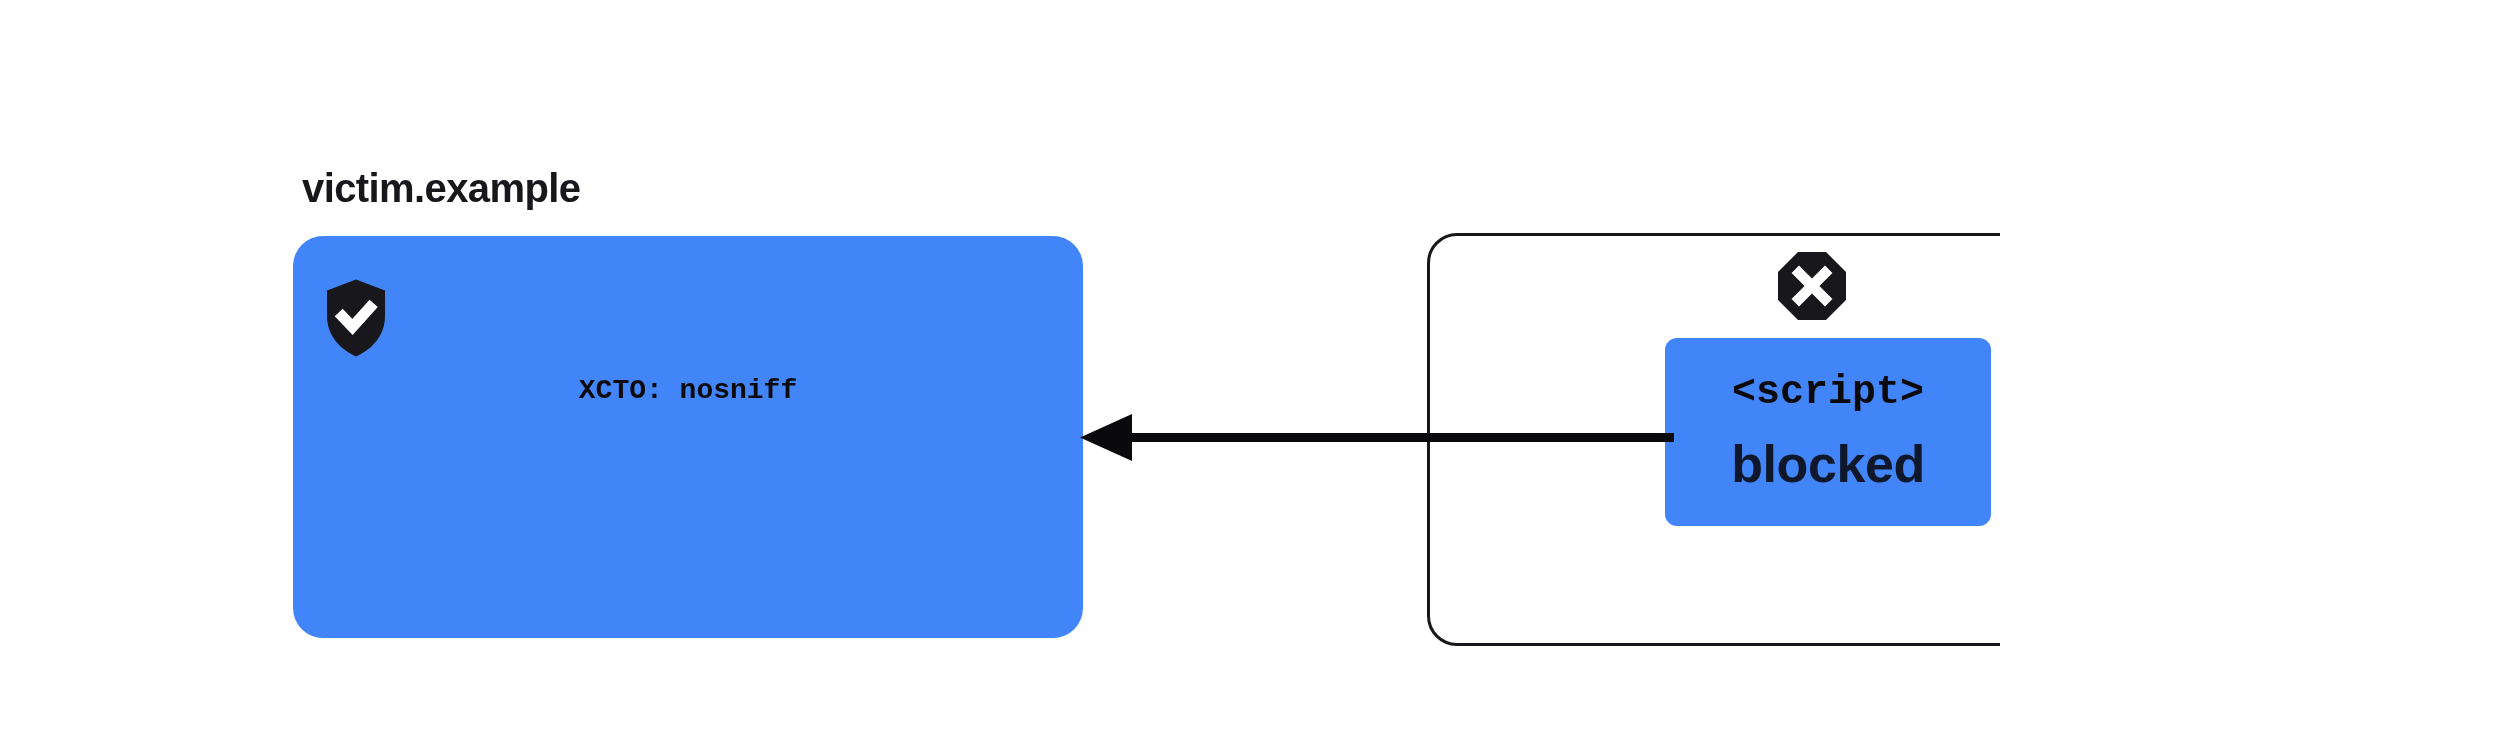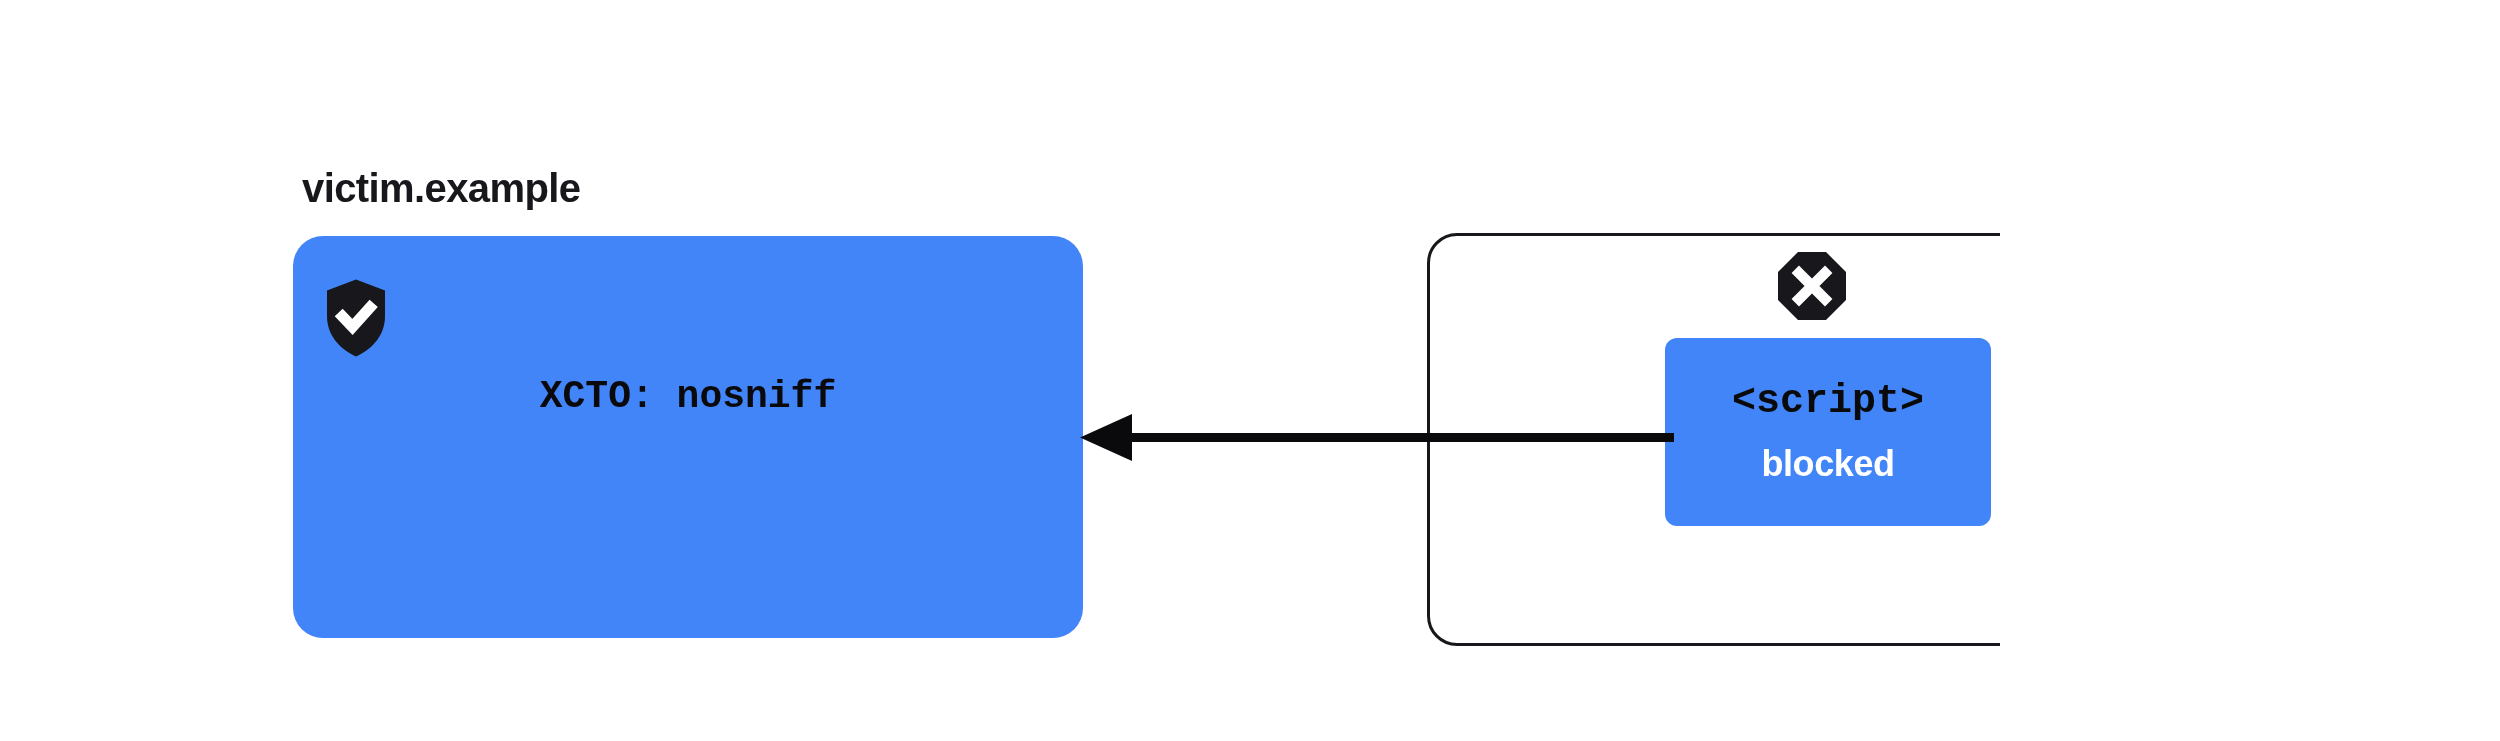--- a/index.html
+++ b/index.html
@@ -75,23 +75,23 @@
     font-weight: bold;
     font-size: 40px;
     line-height: 1.12;
     color: #0a0a0d;
     letter-spacing: 0px;
     white-space: pre;
   }
   .chip-line-sans {
     font-family: "Liberation Sans", sans-serif;
     font-weight: bold;
-    font-size: 36px;
+    font-size: 52px;
     line-height: 1.12;
-    color: #ffffff;
+    color: #0f172a;
     letter-spacing: -0.4px;
     white-space: pre;
     margin-top: 15px;
   }
 
   
   #victim-text {
     position: absolute;
     left: 293px;
     top: 375px;
@@ -103,21 +103,21 @@
     font-weight: bold;
     font-size: 40px;
     line-height: 1.16;
     color: #0a0a0d;
     letter-spacing: -0.4px;
     white-space: pre;
   }
   #xcto-line {
     font-family: "Liberation Mono", monospace;
     font-weight: bold;
-    font-size: 38px;
+    font-size: 28px;
     line-height: 1.16;
     color: #0a0a0d;
     white-space: pre;
   }
 
   
   .icon-abs { position: absolute; }
   #shield-icon  { left: 325px;  top: 278px; }
   #blocked-icon { left: 1777px; top: 251px; }
 

